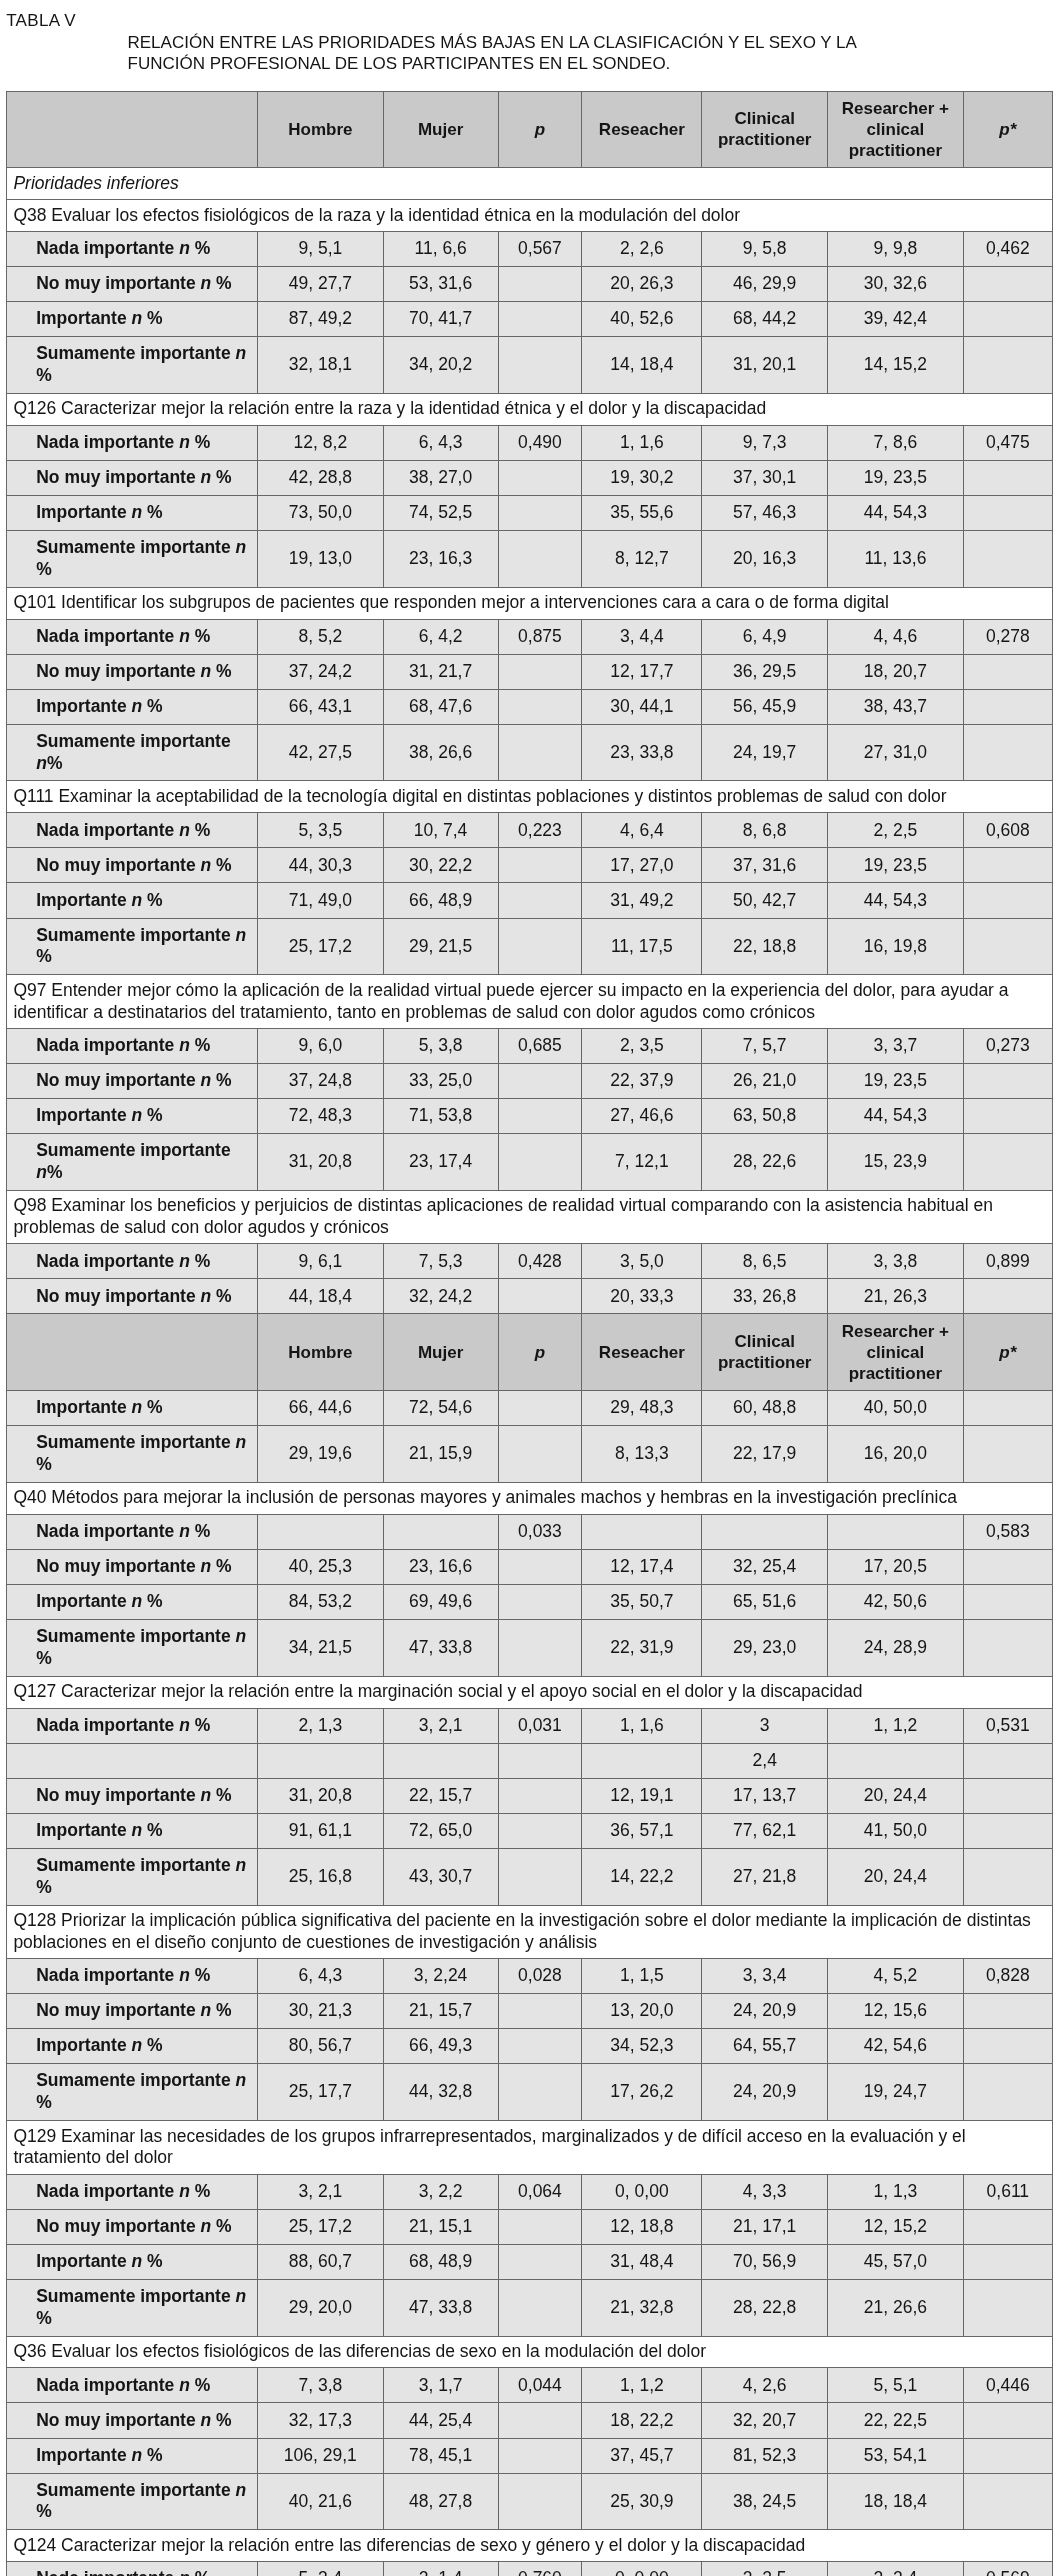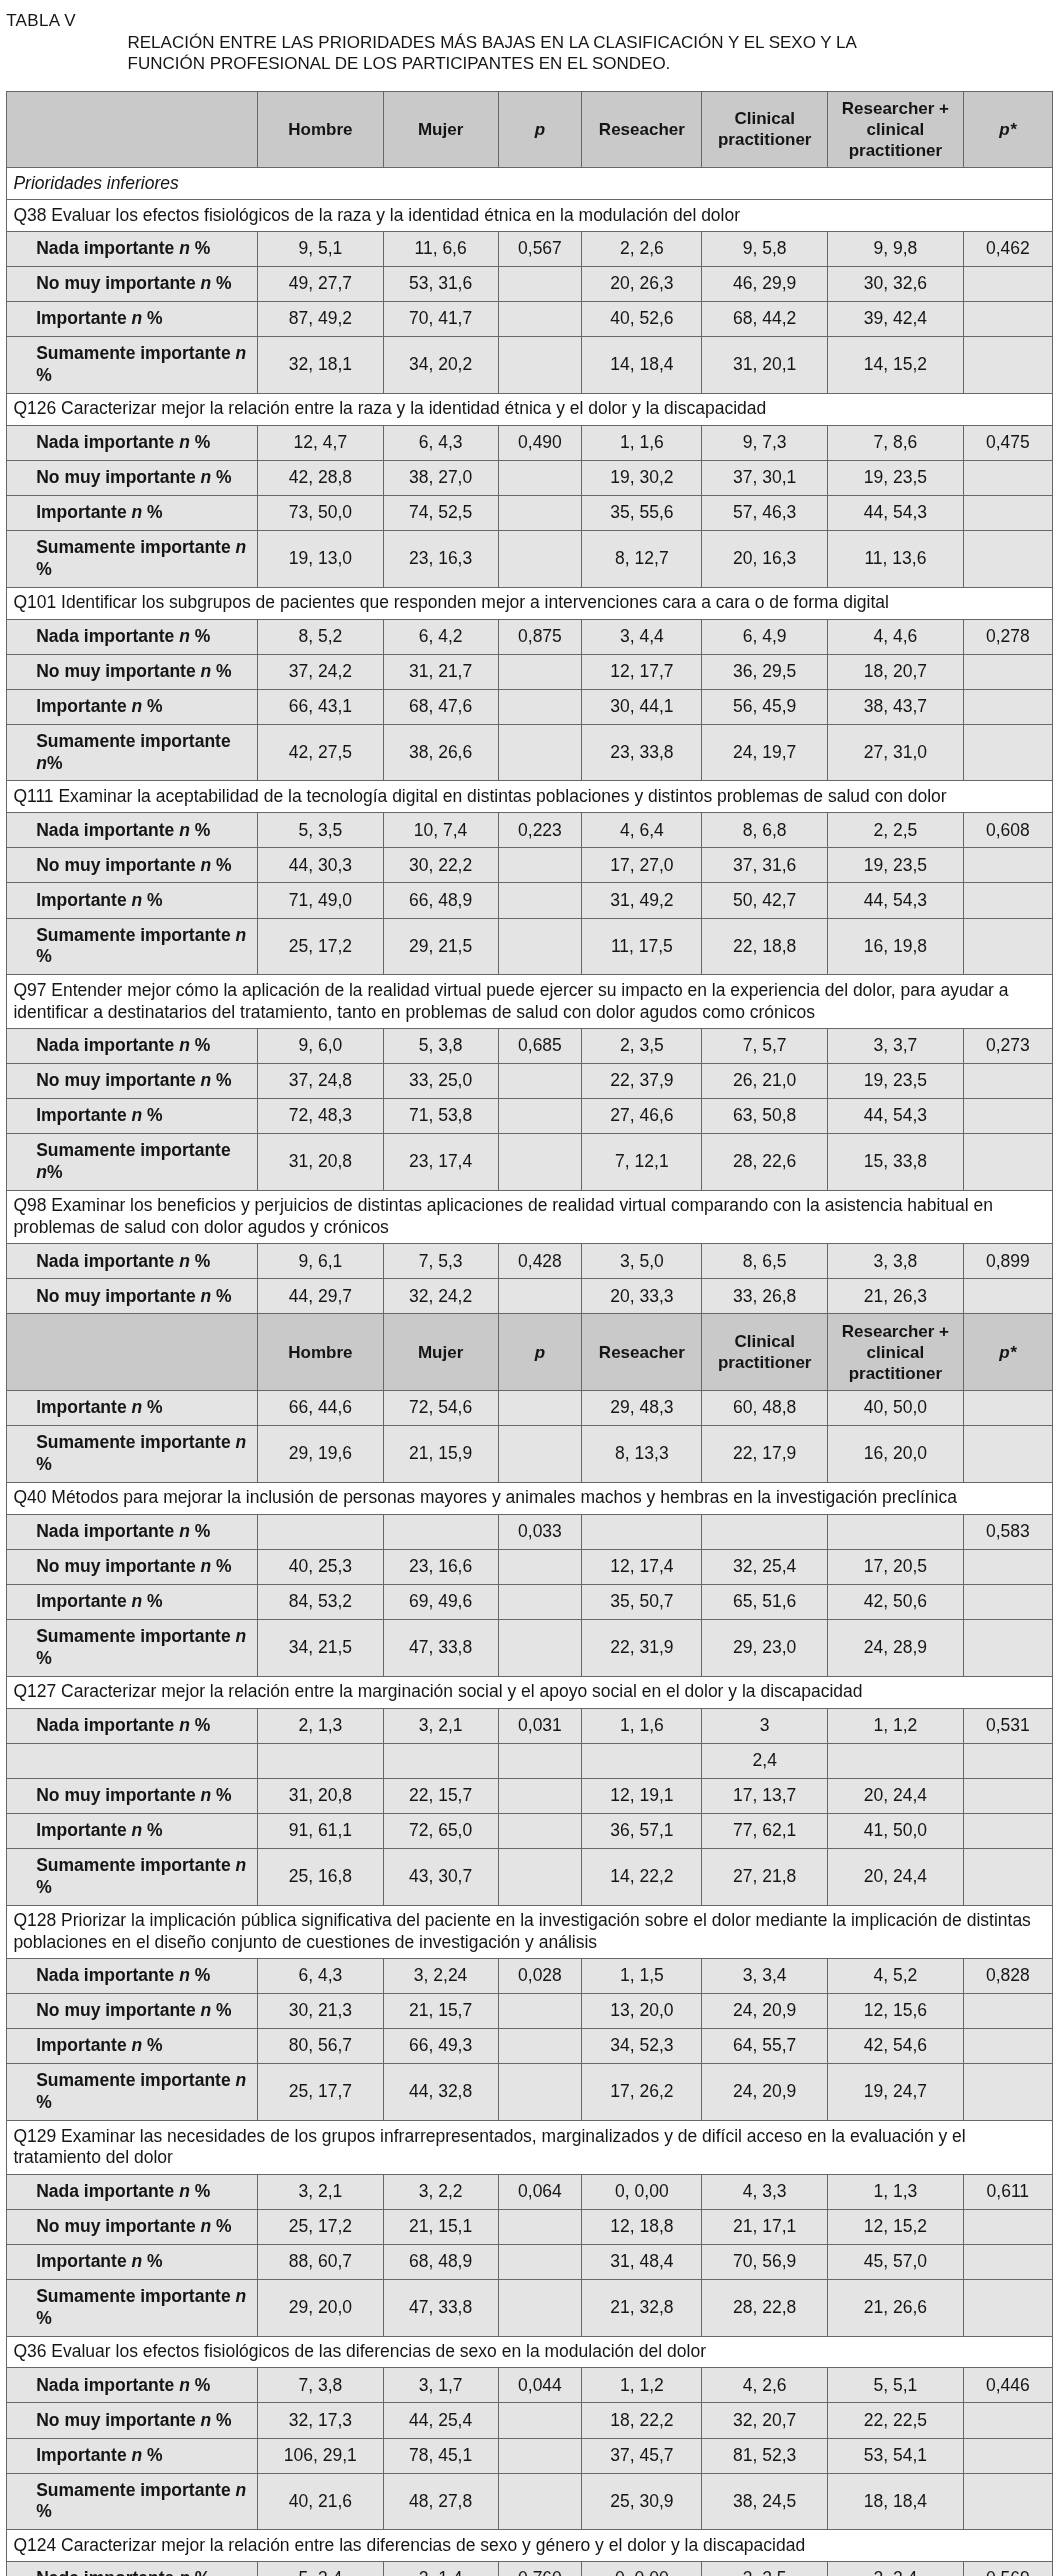--- a/index.html
+++ b/index.html
@@ -120,21 +120,21 @@
           <td class="num">14, 18,4</td>
           <td class="num">31, 20,1</td>
           <td class="num">14, 15,2</td>
           <td class="num"></td>
         </tr>
         <tr class="question-row">
           <td colspan="8" class="question-cell">Q126 Caracterizar mejor la relación entre la raza y la identidad étnica y el dolor y la discapacidad</td>
         </tr>
         <tr class="data-row">
           <td class="lbl">Nada importante <i>n</i> %</td>
-          <td class="num">12, 4,7</td>
+          <td class="num">12, 8,2</td>
           <td class="num">6, 4,3</td>
           <td class="num">0,490</td>
           <td class="num">1, 1,6</td>
           <td class="num">9, 7,3</td>
           <td class="num">7, 8,6</td>
           <td class="num">0,475</td>
         </tr>
         <tr class="data-row">
           <td class="lbl">No muy importante <i>n</i> %</td>
           <td class="num">42, 28,8</td>
@@ -284,39 +284,39 @@
           <td class="num">44, 54,3</td>
           <td class="num"></td>
         </tr>
         <tr class="data-row">
           <td class="lbl">Sumamente importante <i>n</i>%</td>
           <td class="num">31, 20,8</td>
           <td class="num">23, 17,4</td>
           <td class="num"></td>
           <td class="num">7, 12,1</td>
           <td class="num">28, 22,6</td>
-          <td class="num">15, 33,8</td>
+          <td class="num">15, 23,9</td>
           <td class="num"></td>
         </tr>
         <tr class="question-row">
           <td colspan="8" class="question-cell">Q98 Examinar los beneficios y perjuicios de distintas aplicaciones de realidad virtual comparando con la asistencia habitual en problemas de salud con dolor agudos y crónicos</td>
         </tr>
         <tr class="data-row">
           <td class="lbl">Nada importante <i>n</i> %</td>
           <td class="num">9, 6,1</td>
           <td class="num">7, 5,3</td>
           <td class="num">0,428</td>
           <td class="num">3, 5,0</td>
           <td class="num">8, 6,5</td>
           <td class="num">3, 3,8</td>
           <td class="num">0,899</td>
         </tr>
         <tr class="data-row">
           <td class="lbl">No muy importante <i>n</i> %</td>
-          <td class="num">44, 29,7</td>
+          <td class="num">44, 18,4</td>
           <td class="num">32, 24,2</td>
           <td class="num"></td>
           <td class="num">20, 33,3</td>
           <td class="num">33, 26,8</td>
           <td class="num">21, 26,3</td>
           <td class="num"></td>
         </tr>
         <tr class="header-row">
           <th></th>
           <th>Hombre</th>

